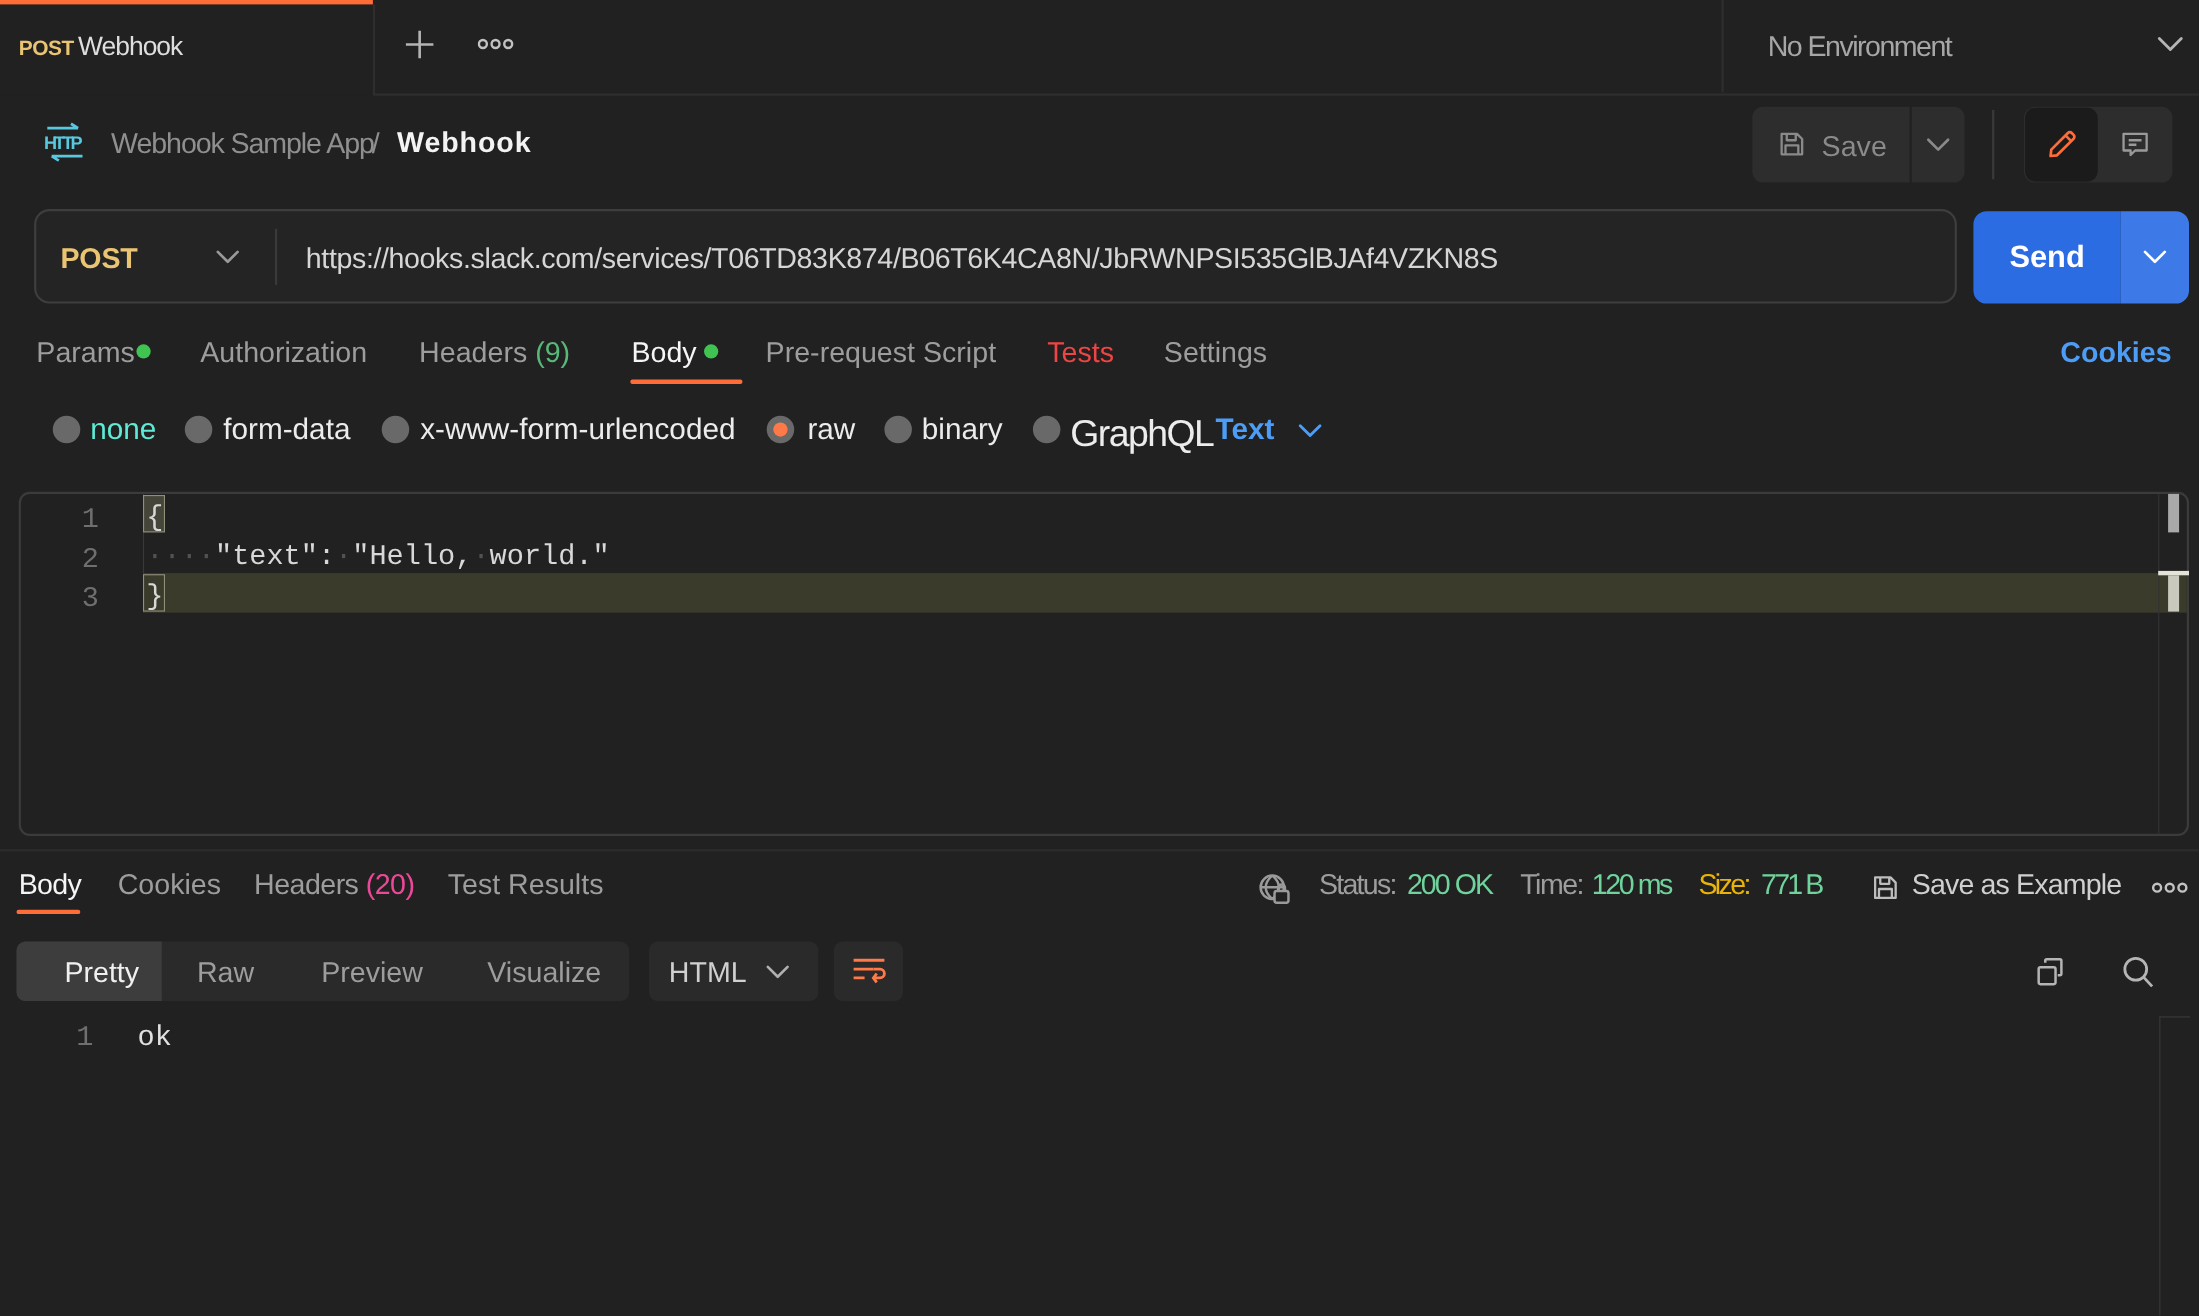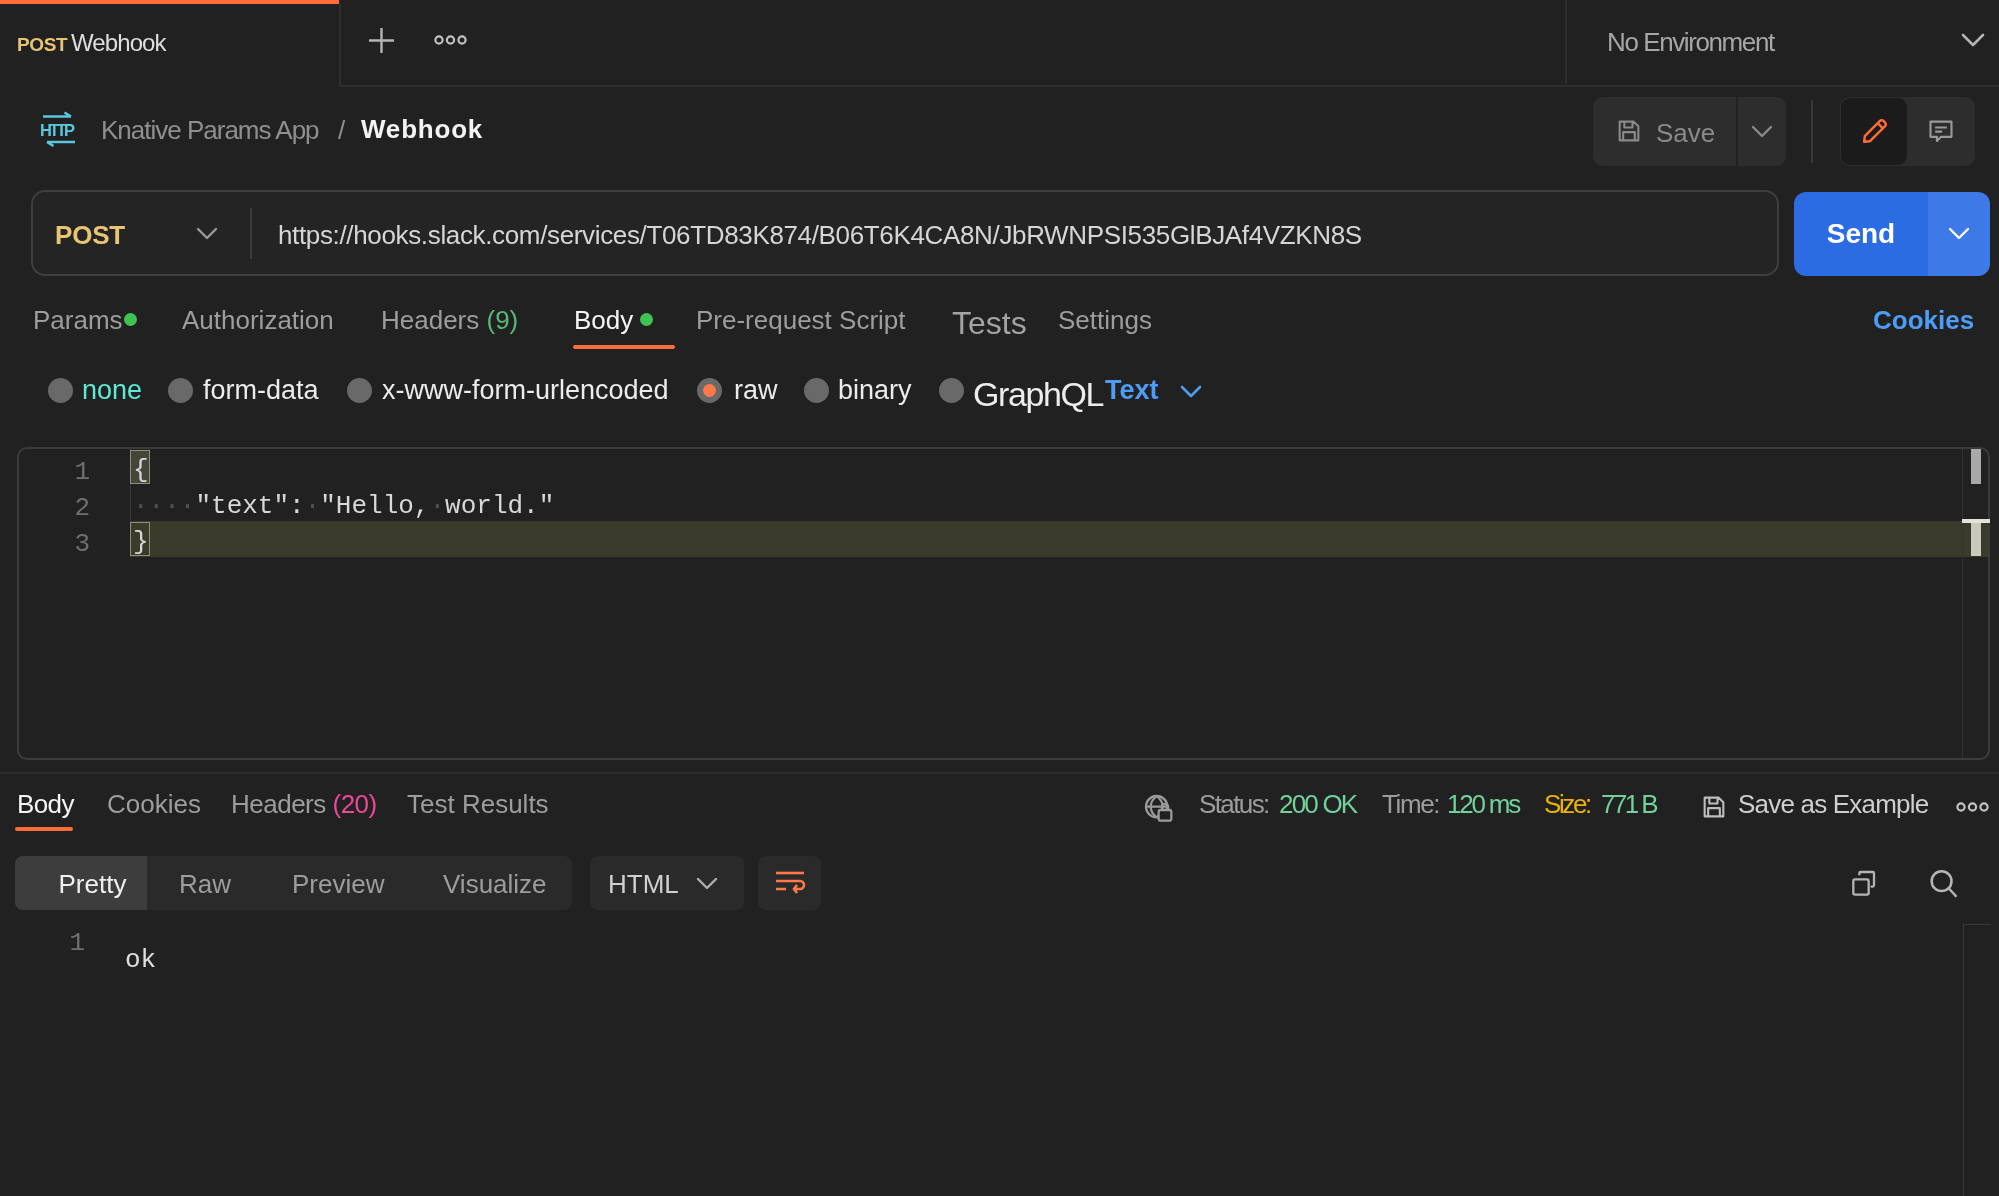--- a/index.html
+++ b/index.html
@@ -30,21 +30,21 @@
 <div class="abs" style="left:1607px;top:27px;font-size:26px;letter-spacing:-1.4px;color:#a6a6a6;">No Environment</div>
 <svg class="abs" style="left:1960px;top:32px;" width="26" height="16" viewBox="0 0 26 16">
     <path d="M3 3 L13 13 L23 3" fill="none" stroke="#b4b4b4" stroke-width="2.6" stroke-linecap="round" stroke-linejoin="round"></path>
   </svg>
 
 <svg class="abs" style="left:40px;top:111px;" width="38" height="36" viewBox="0 0 38 36">
   <path d="M3 5.5 H31 M31 5.5 L24.5 1.5" stroke="#58c8de" stroke-width="2.5" fill="none"></path>
   <path d="M35 31 H7 M7 31 L13.5 35" stroke="#58c8de" stroke-width="2.5" fill="none"></path>
   <text x="0" y="24.5" font-family="Liberation Sans" font-weight="700" font-size="16.5" textLength="35" fill="#58c8de">HTTP</text>
 </svg>
-<div class="abs" style="left:101px;top:115px;font-size:26px;letter-spacing:-1px;color:#8f8f8f;">Knative Params App</div>
+<div class="abs" style="left:101px;top:115px;font-size:26px;letter-spacing:-1px;color:#8f8f8f;">Webhook Sample App</div>
 <div class="abs" style="left:338px;top:115px;font-size:26px;color:#8f8f8f;">/</div>
 <div class="abs" style="left:361px;top:114px;font-size:26px;font-weight:700;letter-spacing:0.8px;color:#f3f3f3;">Webhook</div>
 
 <div class="abs" style="left:1593px;top:97px;width:143px;height:69px;background:#2d2d2d;border-radius:10px 0 0 10px;"></div>
 <svg class="abs" style="left:1615px;top:117px;" width="28" height="28" viewBox="0 0 24 24">
     <path d="M4 4 h12 l4 4 v12 h-16 z M8 4 v5 h7 v-5 M7 20 v-7 h10 v7" fill="none" stroke="#8a8a8a" stroke-width="1.8" stroke-linejoin="round"></path>
   </svg>
 <div class="abs" style="left:1656px;top:118px;font-size:26px;color:#8a8a8a;">Save</div>
 <div class="abs" style="left:1738px;top:97px;width:48px;height:69px;background:#2d2d2d;border-radius:0 10px 10px 0;"></div>
 <svg class="abs" style="left:1751px;top:125px;" width="22" height="14" viewBox="0 0 22 14">
@@ -76,21 +76,21 @@
   </svg>
 
 <div class="abs" style="left:33px;top:305px;font-size:26px;color:#9d9d9d;">Params</div>
 <div class="abs" style="left:124px;top:313px;width:13px;height:13px;border-radius:50%;background:#3fc351;"></div>
 <div class="abs" style="left:182px;top:305px;font-size:26px;color:#9d9d9d;">Authorization</div>
 <div class="abs" style="left:381px;top:305px;font-size:26px;color:#9d9d9d;">Headers <span style="color:#58b877;">(9)</span></div>
 <div class="abs" style="left:574px;top:305px;font-size:26px;color:#f5f5f5;">Body</div>
 <div class="abs" style="left:640px;top:313px;width:13px;height:13px;border-radius:50%;background:#3fc351;"></div>
 <div class="abs" style="left:573px;top:345px;width:102px;height:4px;background:#ff6c37;border-radius:2px;"></div>
 <div class="abs" style="left:696px;top:305px;font-size:26px;color:#9d9d9d;">Pre-request Script</div>
-<div class="abs" style="left:952px;top:305px;font-size:32px;color:#a3a3a3;">Tests</div>
+<div class="abs" style="left:952px;top:305px;font-size:26px;color:#ef4444;">Tests</div>
 <div class="abs" style="left:1058px;top:305px;font-size:26px;color:#9d9d9d;">Settings</div>
 <div class="abs" style="left:1873px;top:305px;font-size:26px;font-weight:700;color:#4d9df6;">Cookies</div>
 
 <div class="abs" style="left:48px;top:378px;width:25px;height:25px;border-radius:50%;background:#696969;"></div>
 <div class="abs" style="left:82px;top:375px;font-size:27px;color:#5eead4;">none</div>
 <div class="abs" style="left:168px;top:378px;width:25px;height:25px;border-radius:50%;background:#696969;"></div>
 <div class="abs" style="left:203px;top:375px;font-size:27px;color:#ececec;">form-data</div>
 <div class="abs" style="left:347px;top:378px;width:25px;height:25px;border-radius:50%;background:#696969;"></div>
 <div class="abs" style="left:382px;top:375px;font-size:27px;color:#ececec;">x-www-form-urlencoded</div>
 <div class="abs" style="left:697px;top:378px;width:25px;height:25px;border-radius:50%;background:#696969;"></div>
@@ -176,15 +176,15 @@
 <svg class="abs" style="left:1848px;top:868px;" width="32" height="32" viewBox="0 0 24 24">
     <path d="M8.5 5.5 v-1.5 a1 1 0 0 1 1 -1 h9 a1 1 0 0 1 1 1 v9 a1 1 0 0 1 -1 1 h-1.5" fill="none" stroke="#b5b5b5" stroke-width="1.7"></path>
     <rect x="4" y="8.5" width="11.5" height="11.5" rx="1.2" fill="none" stroke="#b5b5b5" stroke-width="1.7"></rect>
   </svg>
 <svg class="abs" style="left:1926px;top:866px;" width="34" height="36" viewBox="0 0 24 25">
     <circle cx="11" cy="10.5" r="7" fill="none" stroke="#b5b5b5" stroke-width="1.8"></circle>
     <path d="M16 15.5 L21.5 21.5" stroke="#b5b5b5" stroke-width="1.8"></path>
   </svg>
 
 <div class="abs mono" style="left:0px;top:925px;width:85px;text-align:right;font-size:26px;line-height:36px;color:#6f6f6f;">1</div>
-<div class="abs mono" style="left:125px;top:925px;font-size:26px;line-height:36px;color:#e0e0e0;margin-top:17px;">ok</div>
+<div class="abs mono" style="left:125px;top:925px;font-size:26px;line-height:36px;color:#e0e0e0;">ok</div>
 
 <div class="abs" style="left:1963px;top:924px;width:28px;height:272px;border-left:1px solid #3a3a3a;border-top:1px solid #3a3a3a;"></div>
 
 </body></html>

